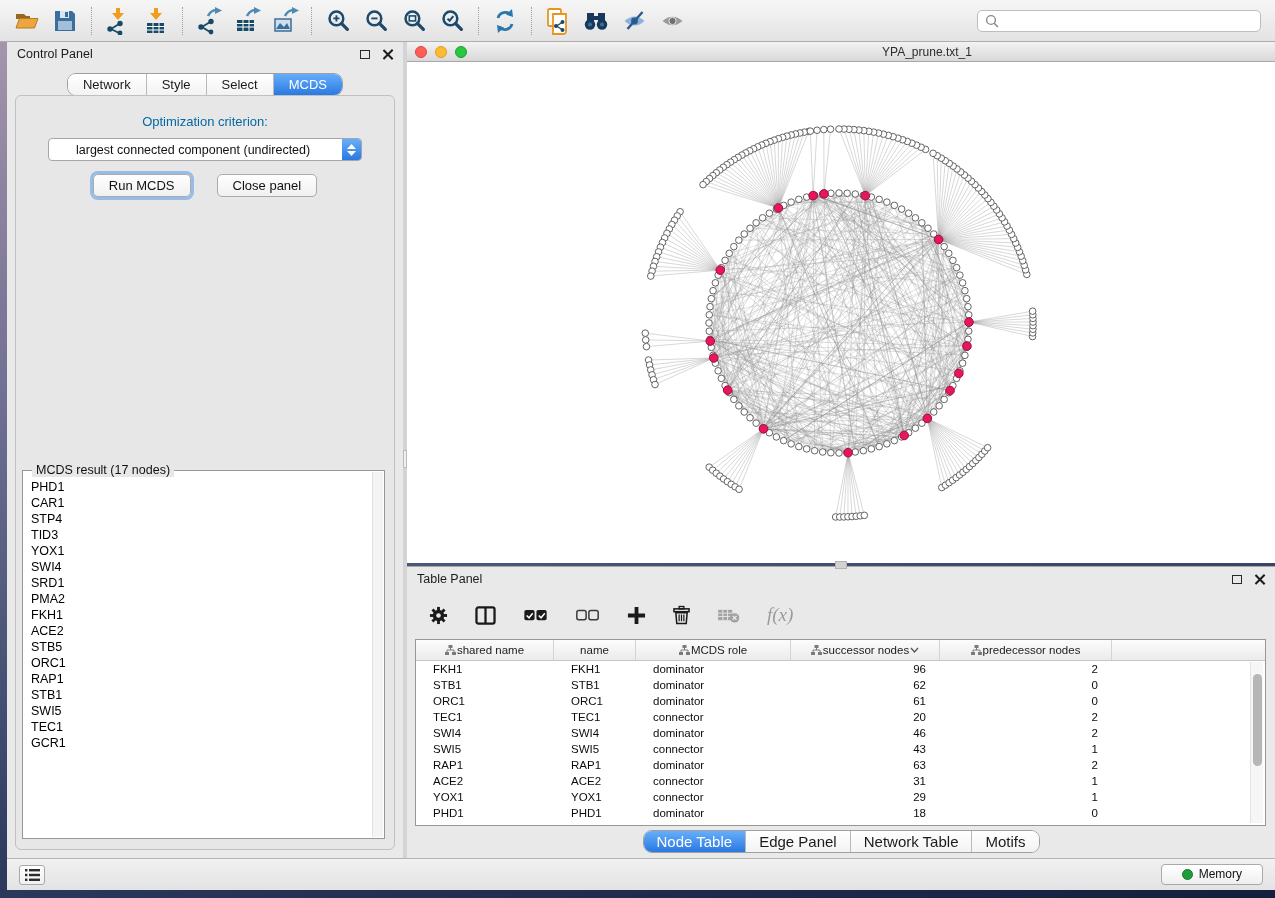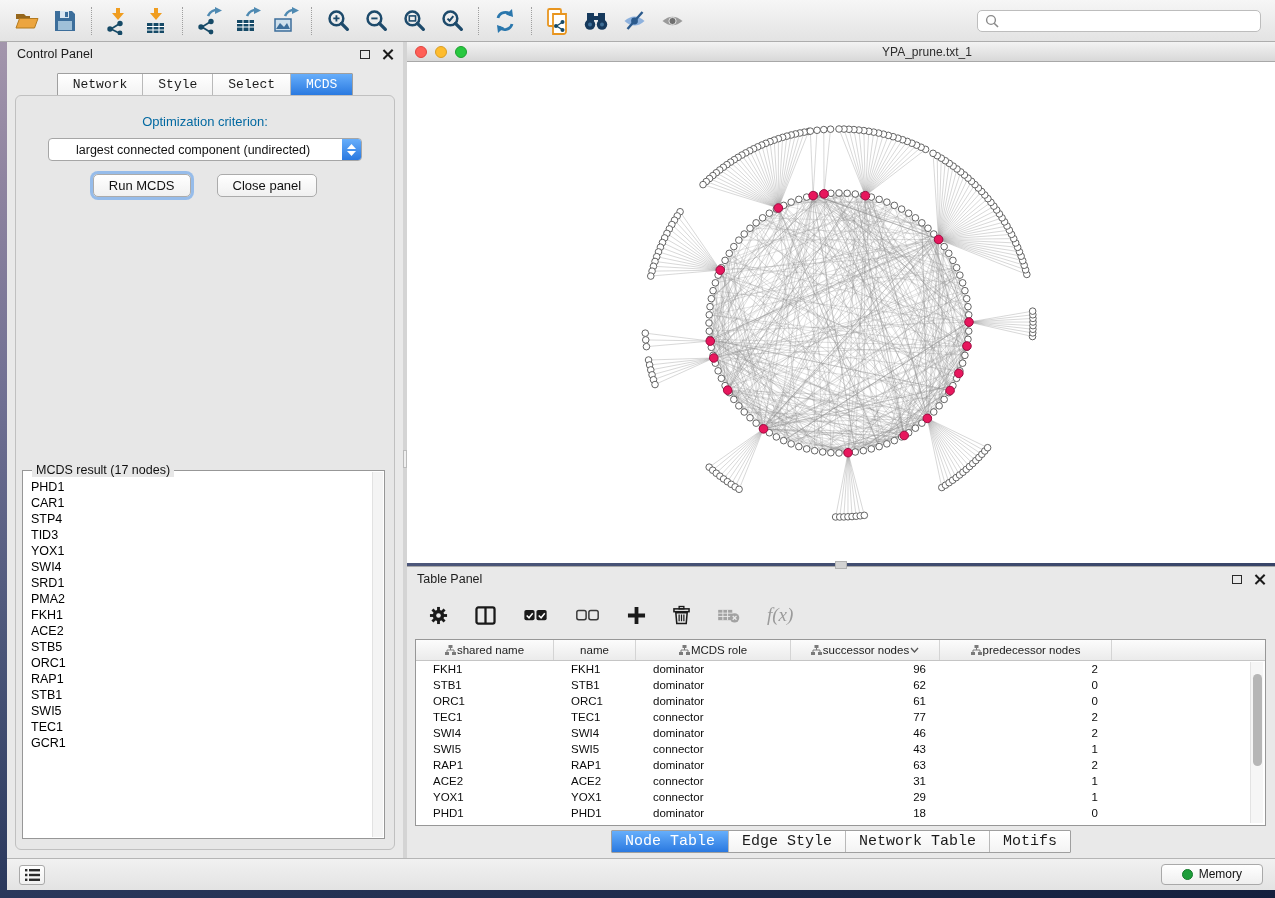--- a/index.html
+++ b/index.html
@@ -26,21 +26,21 @@
   .control-panel { position:absolute; left:7px; top:42px; width:396px; height:816px;
     background:#e9e9e9; }
   .panel-head { height:24px; display:flex; align-items:center; padding:0 10px;
     font-size:12.5px; color:#1c1c1c; }
   .panel-head .spacer { margin-left:auto; }
   .float-ic { width:10px; height:9px; border:1.6px solid #2a2a2a; display:inline-block; margin-right:12px; }
   .close-ic { width:11px; height:11px; display:inline-block; position:relative; }
   .close-ic:before,.close-ic:after { content:""; position:absolute; left:5px; top:-1px; width:2.4px; height:13px; background:#1b1b1b; }
   .close-ic:before { transform:rotate(45deg);} .close-ic:after { transform:rotate(-45deg);}
 
-  .seg { display:inline-flex; background:#ffffff; border:1px solid #9f9f9f; border-radius:1px; overflow:hidden;font-family:Liberation Mono, monospace; }
+  .seg { display:inline-flex; background:#ffffff; border:1px solid #9f9f9f; border-radius:9px; overflow:hidden; }
   .seg .tab { padding:3px 15px; font-size:13px; color:#1b1b1b; border-right:1px solid #b9b9b9;
     background:linear-gradient(#ffffff,#f3f3f3); }
   .seg .tab:last-child { border-right:none; }
   .seg .tab.active { background:linear-gradient(#66aefb,#2a79e0); color:#fff; }
   .cp-tabs { position:absolute; top:31px; left:0; width:100%; text-align:center; }
 
   .cp-content { position:absolute; left:8px; right:8px; top:53px; bottom:8px;
     background:#e7e7e7; border:1px solid #c0c0c0; border-radius:6px; }
   .opt-label { text-align:center; margin-top:18px; font-size:13px; color:#0369a1; }
   .dropdown { position:relative; margin:9px auto 0; width:314px; height:23px; background:#fff;
@@ -1320,21 +1320,21 @@
       <div class="td-name">ORC1</div>
       <div class="td-name">dominator</div>
       <div class="td-num">61</div>
       <div class="td-num">0</div>
         <div></div>
     </div>
     <div class="trow">
       <div class="td-name">TEC1</div>
       <div class="td-name">TEC1</div>
       <div class="td-name">connector</div>
-      <div class="td-num">77</div>
+      <div class="td-num">20</div>
       <div class="td-num">2</div>
         <div></div>
     </div>
     <div class="trow">
       <div class="td-name">SWI4</div>
       <div class="td-name">SWI4</div>
       <div class="td-name">dominator</div>
       <div class="td-num">46</div>
       <div class="td-num">2</div>
         <div></div>
@@ -1380,21 +1380,21 @@
         <div></div>
     </div>
     <div class="tbl-scroll">
       <div class="tbl-thumb"></div>
     </div>
   </div>
 
   <div class="tp-tabs">
     <span class="seg">
       <span class="tab active">Node Table</span>
-      <span class="tab">Edge Style</span>
+      <span class="tab">Edge Panel</span>
       <span class="tab">Network Table</span>
       <span class="tab">Motifs</span>
     </span>
   </div>
 </div>
 
 <div class="status-bar">
   <div class="list-btn">
     <svg width="15" height="12" viewBox="0 0 15 12">
       <g fill="#2b2b2b">

